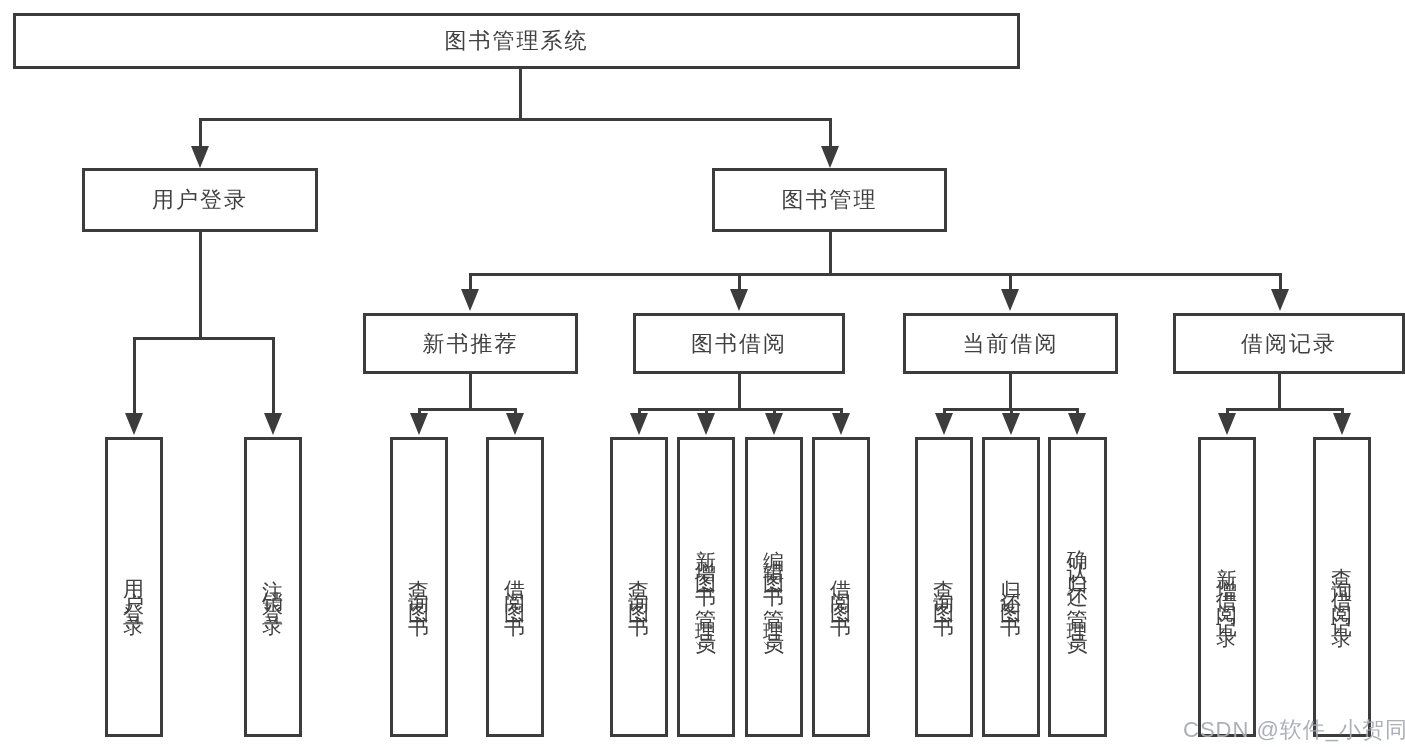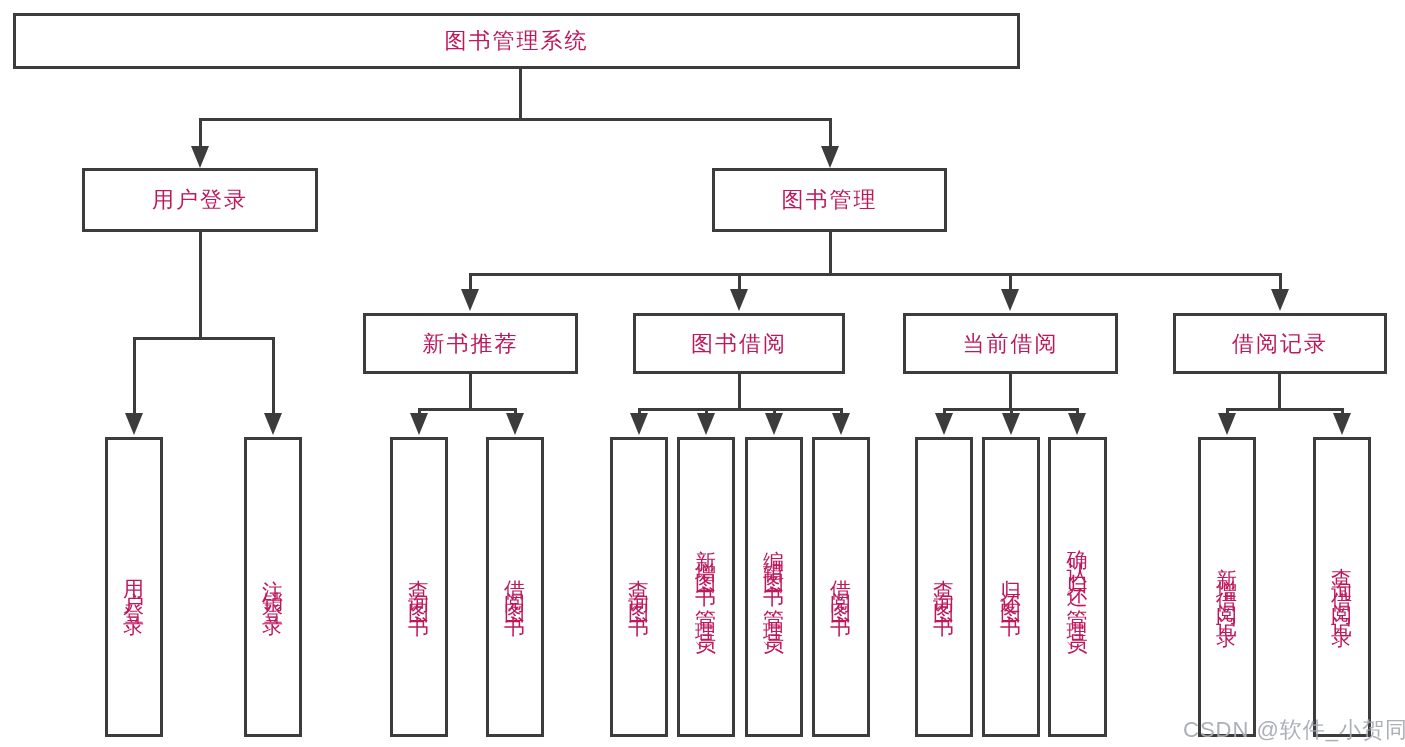--- a/index.html
+++ b/index.html
@@ -8,21 +8,21 @@
     width:1405px;height:747px;
     background:#ffffff;
     font-family:"Liberation Sans", sans-serif;
     overflow:hidden;
   }
   .node{
     position:absolute;
     box-sizing:border-box;
     border:3px solid #3c3c3c;
     background:#ffffff;
-    color:#be185d;
+    color:#404040;
     display:flex;align-items:center;justify-content:center;
     font-size:22px;
     letter-spacing:2px;
     text-align:center;
     white-space:nowrap;
   }
   .vnode{
     writing-mode:vertical-lr;
     text-orientation:mixed;
     font-size:21px;
@@ -53,21 +53,21 @@
 <div class="canvas" id="diagram">
 
   <div class="node" style="left:13px;top:13px;width:1007px;height:56px;">图书管理系统</div>
 
   <div class="node" style="left:82px;top:168px;width:236px;height:64px;">用户登录</div>
   <div class="node" style="left:363px;top:313px;width:215px;height:61px;">新书推荐</div>
 
   <div class="node" style="left:712px;top:168px;width:235px;height:64px;">图书管理</div>
   <div class="node" style="left:903px;top:313px;width:215px;height:61px;">当前借阅</div>
   <div class="node" style="left:633px;top:313px;width:212px;height:61px;">图书借阅</div>
-  <div class="node" style="left:1173px;top:313px;width:214px;height:61px;">借阅记录</div>
+  <div class="node" style="left:1173px;top:313px;width:232px;height:61px;">借阅记录</div>
 
   <div class="node vnode" style="left:105px;top:437px;width:58px;height:300px;">用户登录</div>
   <div class="node vnode" style="left:244px;top:437px;width:58px;height:300px;">注销登录</div>
 
   <div class="node vnode" style="left:390px;top:437px;width:58px;height:300px;">查询图书</div>
   <div class="node vnode" style="left:486px;top:437px;width:58px;height:300px;">借阅图书</div>
 
   <div class="node vnode" style="left:610px;top:437px;width:58px;height:300px;">查询图书</div>
   <div class="node vnode" style="left:677px;top:437px;width:58px;height:300px;">新增图书（管理员）</div>
   <div class="node vnode" style="left:745px;top:437px;width:58px;height:300px;">编辑图书（管理员）</div>

